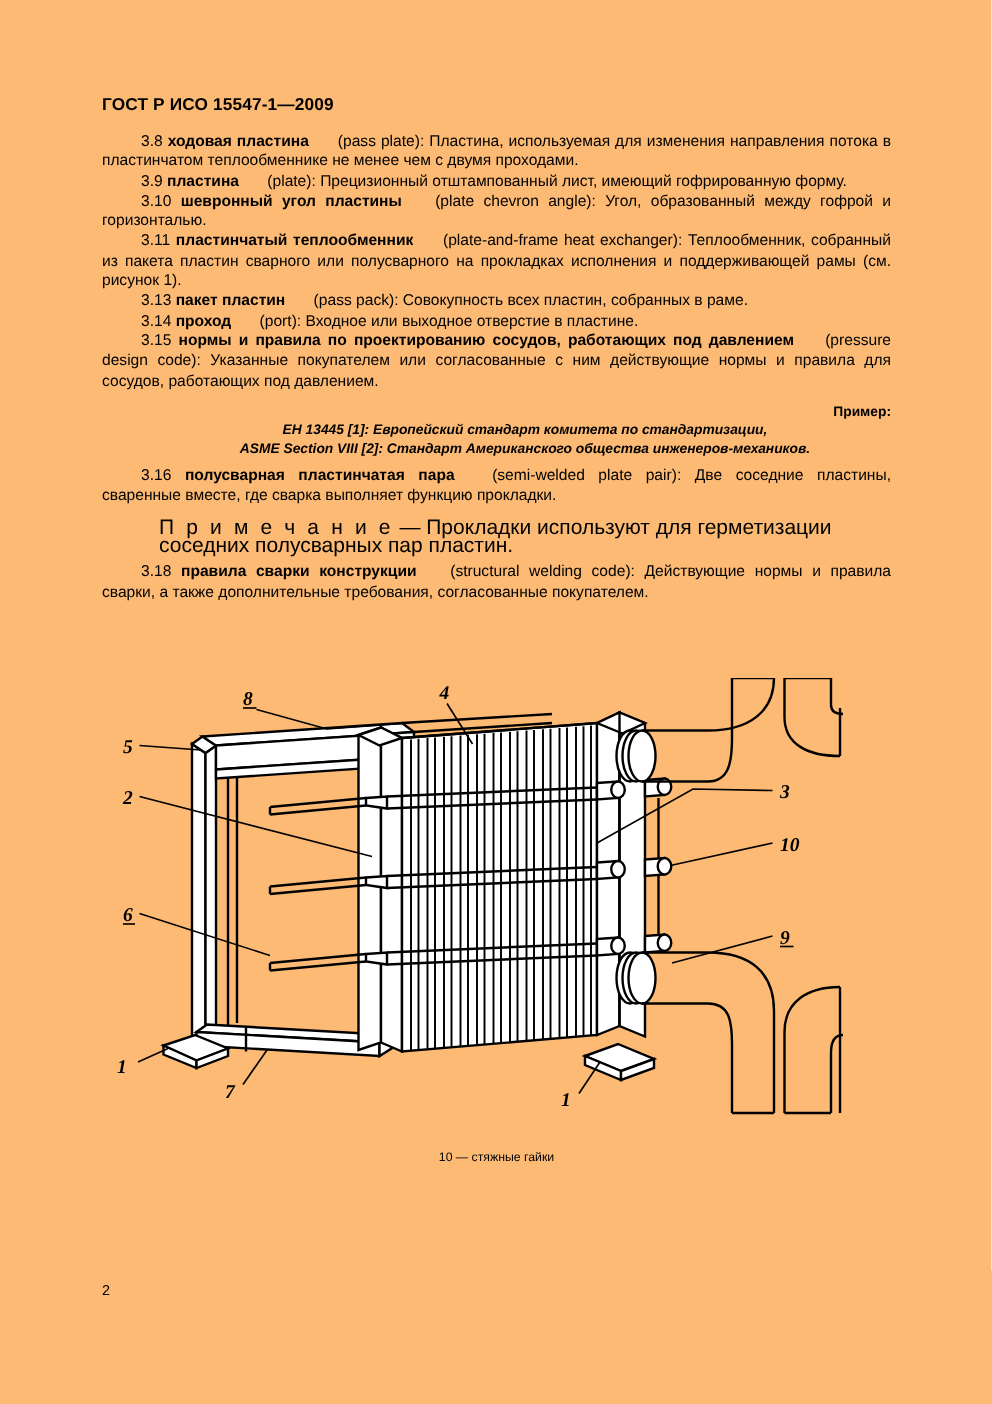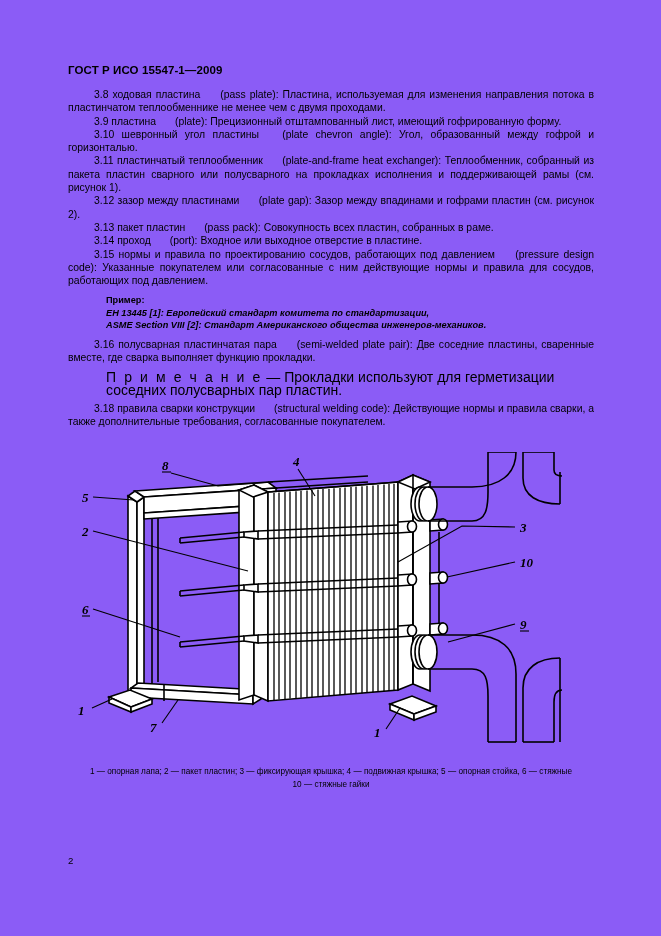--- a/index.html
+++ b/index.html
@@ -8,21 +8,21 @@
     background: #ffffff;
   }
   body {
     font-family: "Liberation Sans", sans-serif;
     color: #000000;
   }
   .page {
     position: relative;
     width: 661px;
     height: 936px;
-    background: #8b5cf6;
+    background: #fdba74;
     overflow: hidden;
     box-sizing: border-box;
   }
   .header {
     position: absolute;
     left: 68px;
     top: 64px;
     font-size: 11.5px;
     font-weight: bold;
     letter-spacing: 0.1px;
@@ -36,33 +36,34 @@
   .clause {
     font-size: 10.4px;
     line-height: 13.3px;
     text-align: justify;
     text-justify: inter-word;
     margin: 0 0 0 0;
     text-indent: 26px;
     hyphens: manual;
   }
   .num { font-weight: normal; }
-  .term { font-weight: normal; }
+  .term { font-weight: bold; }
   .eng { font-weight: normal; margin-left: 16px; }
 
   .example-block {
     margin: 7px 0 6px 0;
     padding-left: 38px;
     font-size: 9.2px;
     line-height: 12.4px;
   }
-  .example-title { font-weight: bold; }
+  .example-title { font-weight: bold; text-align: right; }
   .example-line {
     font-weight: bold;
     font-style: italic;
+    text-align: center;
   }
   .note {
     margin: 7px 0 6px 0;
     padding-left: 38px;
     font-size: 14px;
     line-height: 12.4px;
   }
   .note-label { letter-spacing: 2.1px; }
 
   
@@ -134,26 +135,20 @@
       <span>Угол, образованный между гофрой и горизонталью.</span>
     </p>
 
     <p class="clause">
       <span class="num">3.11</span>
       <span class="term">пластинчатый теплообменник</span>
       <span class="eng">(plate-and-frame heat exchanger):</span>
       <span>Теплообменник, собранный из пакета пластин сварного или полусварного на прокладках исполнения и поддерживающей рамы (см. рисунок 1).</span>
     </p>
 
-    <p class="clause">
-      <span class="num">3.12</span>
-      <span class="term">зазор между пластинами</span>
-      <span class="eng">(plate gap):</span>
-      <span>Зазор между впадинами и гофрами пластин (см. рисунок 2).</span>
-    </p>
 
     <p class="clause">
       <span class="num">3.13</span>
       <span class="term">пакет пластин</span>
       <span class="eng">(pass pack):</span>
       <span>Совокупность всех пластин, собранных в раме.</span>
     </p>
 
     <p class="clause">
       <span class="num">3.14</span>
@@ -393,20 +388,19 @@
         <g stroke="#000" stroke-width="1.1">
           <path d="M94 20 L103 20"></path>
           <path d="M14 164 L22 164"></path>
           <path d="M452 179 L461 179"></path>
         </g>
       </svg>
     </div>
   </div>
 
   <div class="figure-legend">
-    <div>1 — опорная лапа; 2 — пакет пластин; 3 — фиксирующая крышка; 4 — подвижная крышка; 5 — опорная стойка, 6 — стяжные</div>
     <div>10 — стяжные гайки</div>
   </div>
 
 
   <div class="page-number">2</div>
 
 </div>
 
 </body></html>

